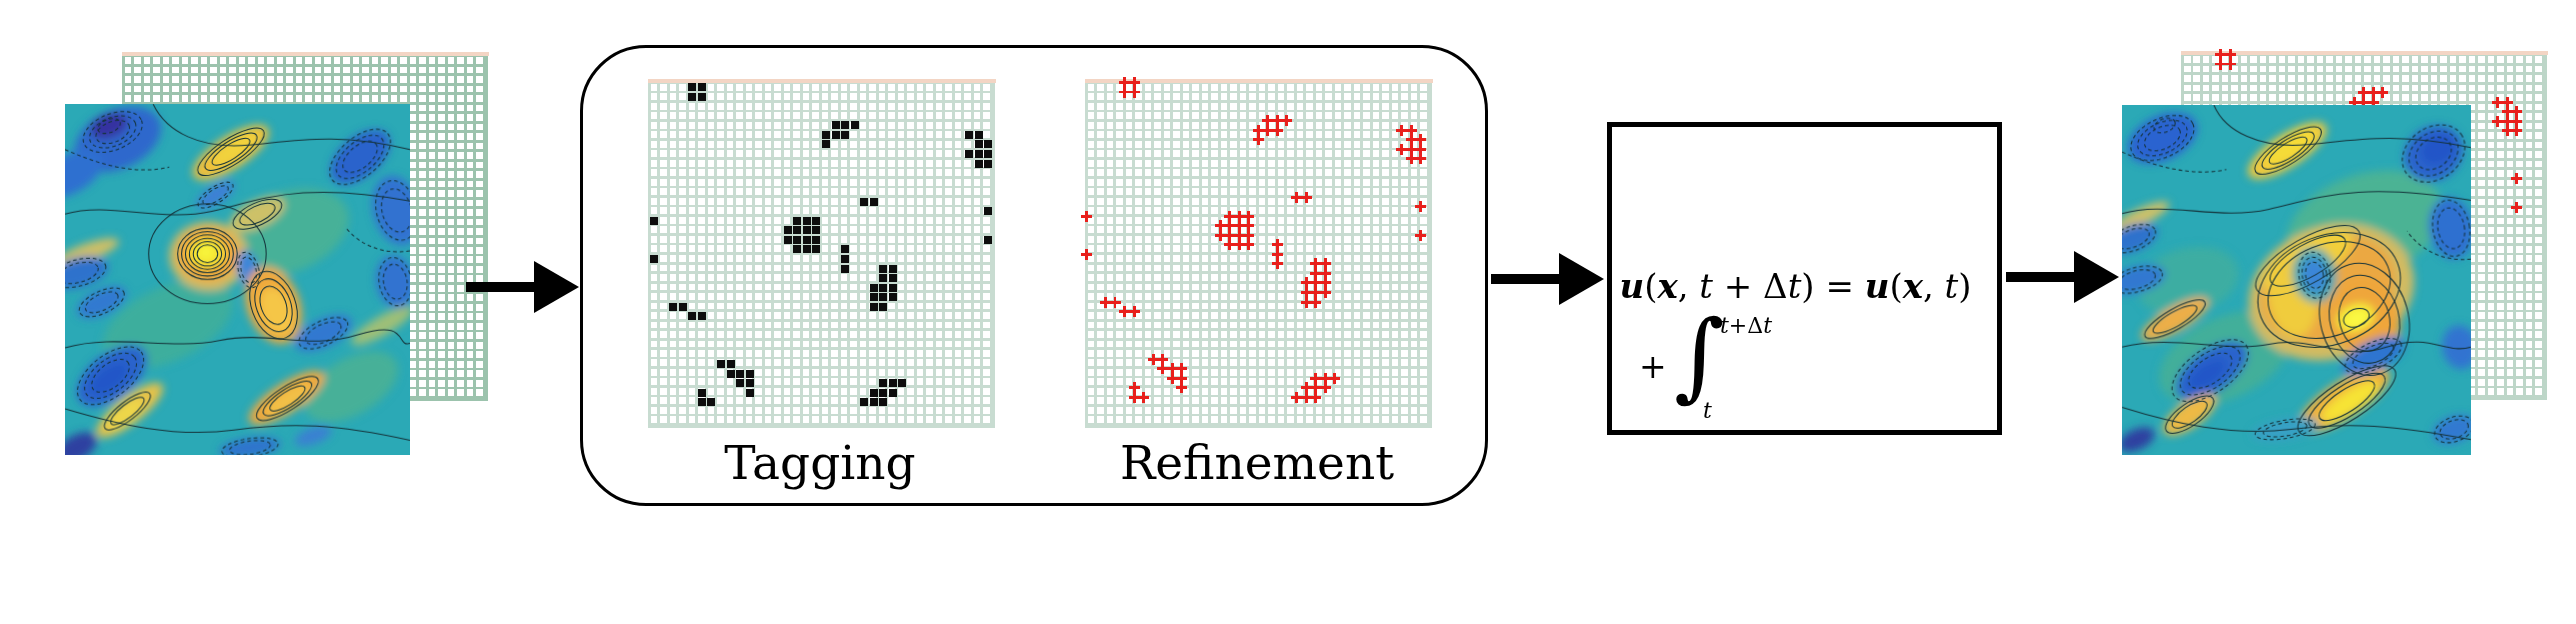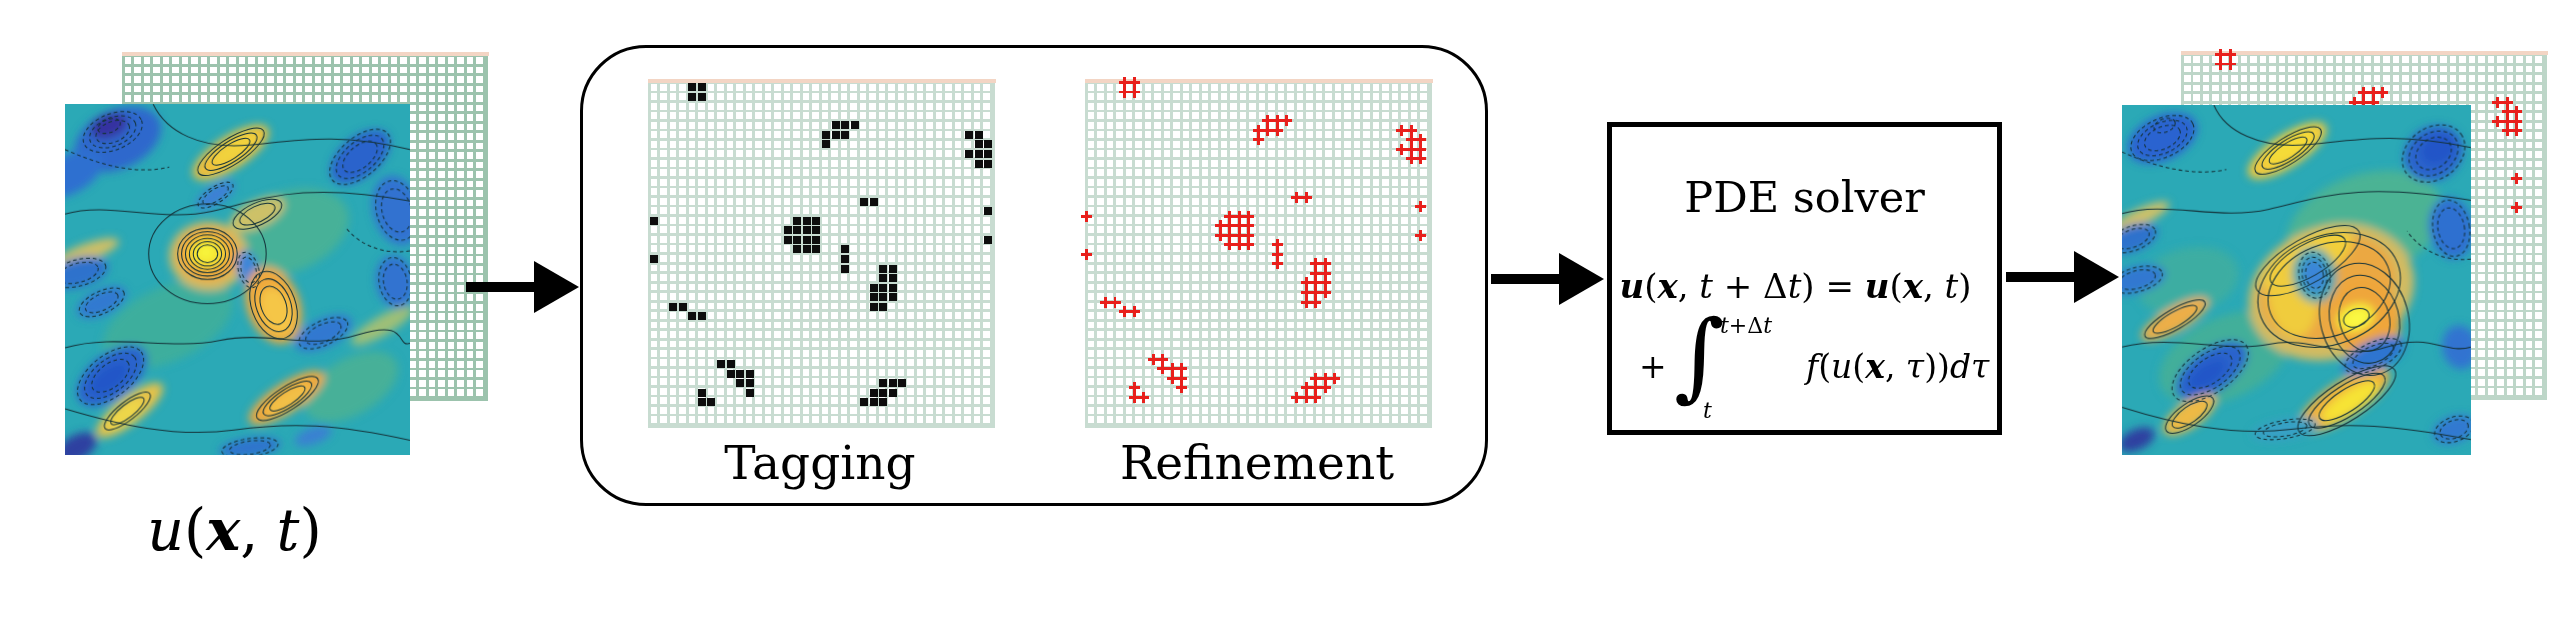--- a/index.html
+++ b/index.html
@@ -165,21 +165,20 @@
           <ellipse cx="252" cy="468" rx="38.64" ry="12.419999999999998" transform="rotate(-8 252 468)" stroke-dasharray="5 4"></ellipse>
           <path d="M0,150 C60,132 130,162 200,146 S320,105 470,132"></path>
           <path d="M120,0 C138,38 185,62 250,56 S370,38 470,62"></path>
           <path d="M0,332 C70,312 140,336 210,322 S330,336 400,314 S450,332 470,326"></path>
           <path d="M0,415 C70,436 150,455 230,444 S370,436 470,458"></path>
           <path d="M0,62 C45,82 95,97 142,86" stroke-dasharray="5 4"></path>
           <path d="M470,200 C430,206 400,190 382,168" stroke-dasharray="5 4"></path>
         </g>
       </svg>
     </div>
-  <div class="txt math state-label label-left"><span class="m-it">u</span><span class="m-rm">(</span><span class="m-bi">x</span><span class="m-rm">,</span><span class="m-it"> t</span><span class="m-rm">)</span></div>
 
   <div class="arrow arrow-1">
     <span class="shaft"></span>
     <span class="head"></span>
   </div>
 
   <div class="amr-box"></div>
   <div class="grid tagging-grid" style="--gl: #c8dcd1;">
     <div class="marks">
         <i class="tag-cell" style="left: 40px; top: 2.2px;"></i>
@@ -348,30 +347,28 @@
   </div>
   <div class="txt sub-label refinement-label">Refinement</div>
   <div class="txt sub-label tagging-label">Tagging</div>
 
   <div class="arrow arrow-2">
     <span class="shaft"></span>
     <span class="head"></span>
   </div>
 
   <div class="pde-box"></div>
-  <div class="txt pde-title">PDE solver</div>
   <div class="txt math eq1"><span class="m-bi">u</span><span class="m-rm">(</span><span class="m-bi">x</span><span class="m-rm">,</span><span class="m-it"> t</span><span class="m-rm"> + </span><span class="m-rm">Δ</span><span class="m-it">t</span><span class="m-rm">) = </span><span class="m-bi">u</span><span class="m-rm">(</span><span class="m-bi">x</span><span class="m-rm">,</span><span class="m-it"> t</span><span class="m-rm">)</span></div>
   <div class="txt math eq2">
     <span class="plus-pre">+</span>
     <span class="int-wrap">
       <span class="int-sym">∫</span>
       <span class="int-up math"><span class="m-it">t</span><span class="m-rm">+</span><span class="m-rm">Δ</span><span class="m-it">t</span></span>
       <span class="int-lo math"><span class="m-it">t</span></span>
     </span>
-    <span class="math"><span class="m-it">f</span><span class="m-rm">(</span><span class="m-it">u</span><span class="m-rm">(</span><span class="m-bi">x</span><span class="m-rm">,</span><span class="m-it"> τ</span><span class="m-rm">))</span><span class="m-it">dτ</span></span>
   </div>
 
   <div class="arrow arrow-3">
     <span class="shaft"></span>
     <span class="head"></span>
   </div>
 
   <div class="grid output-grid" style="--gl: #bdd6c8;">
     <div class="marks">
         <i class="plus-mark" style="left: 34px; top: -4px;"></i>

